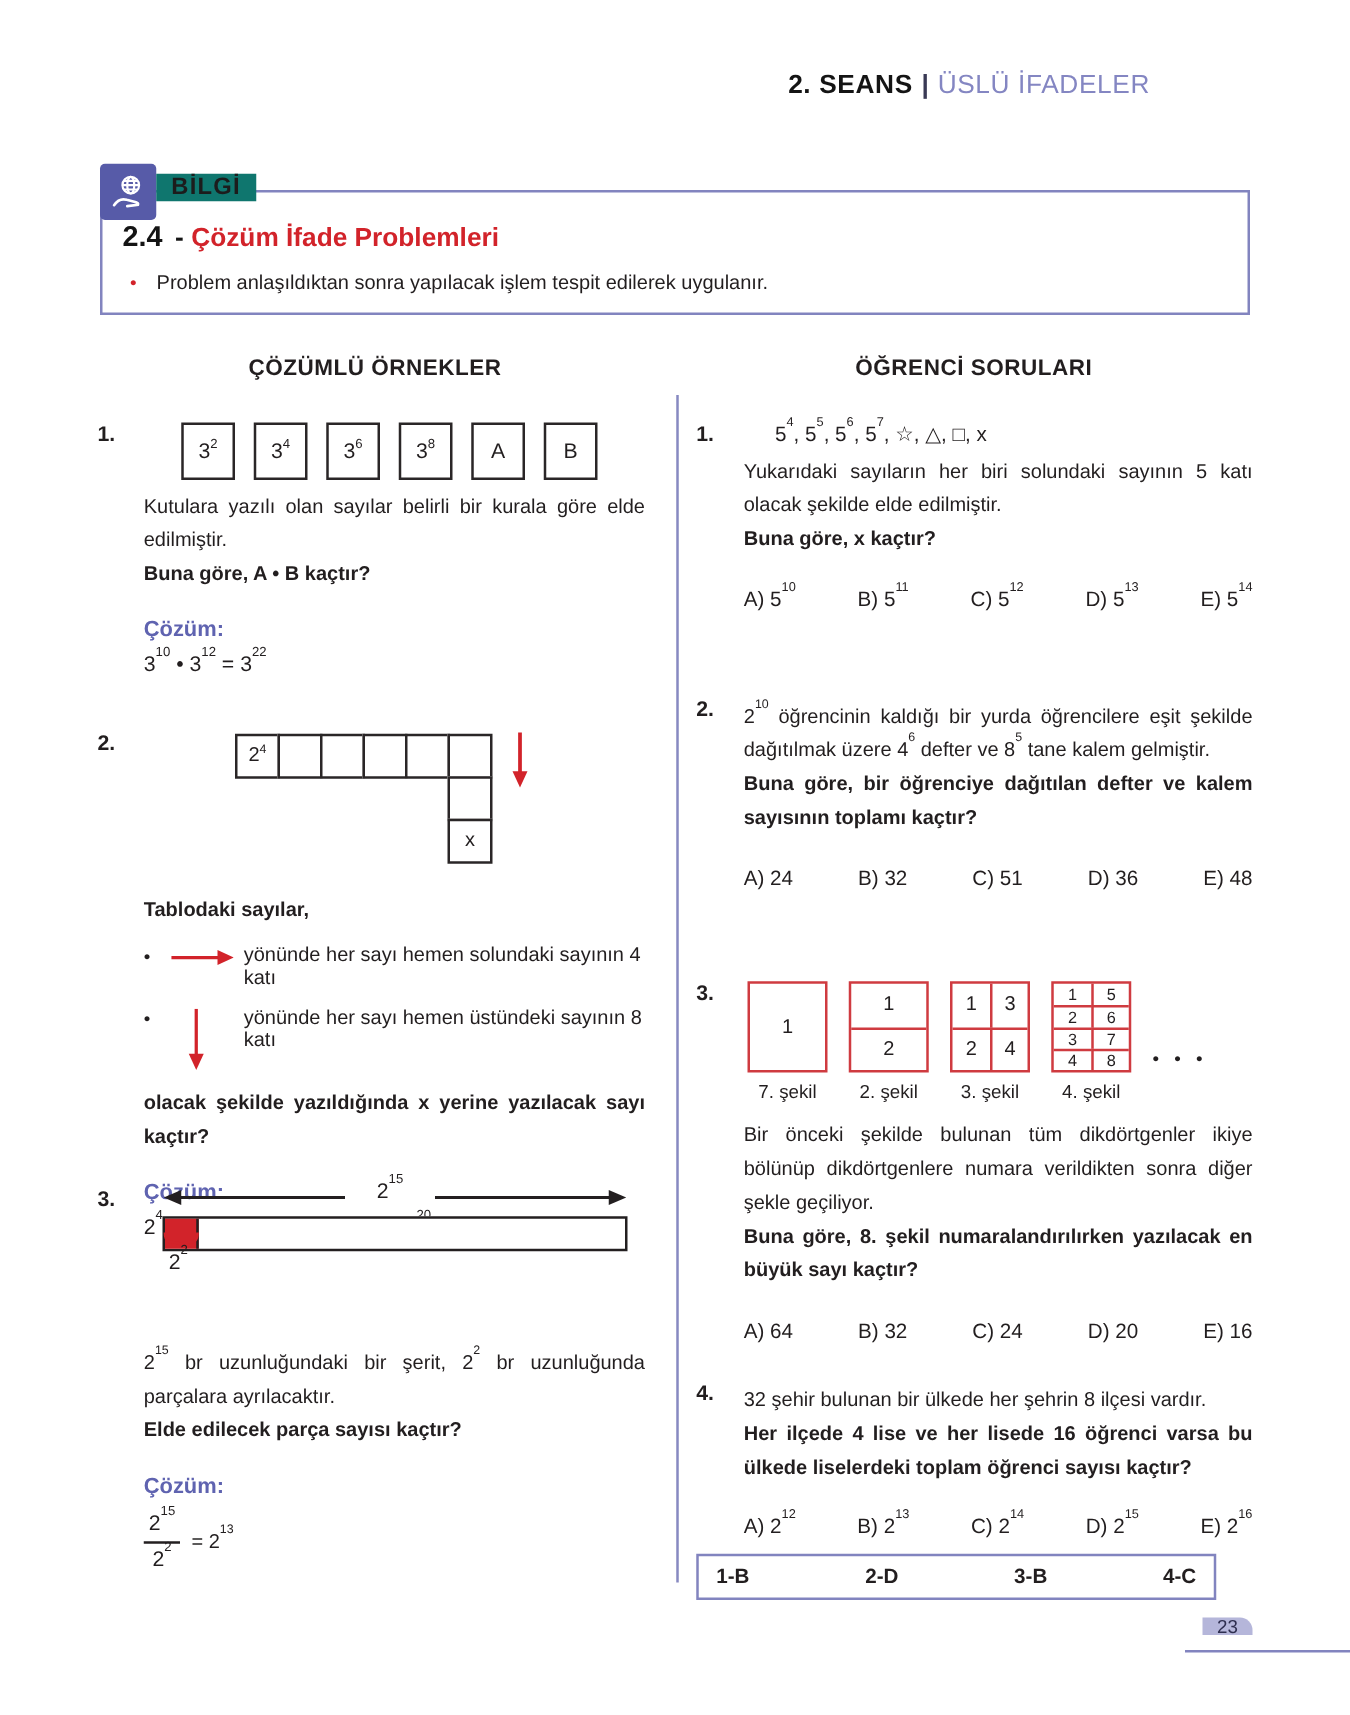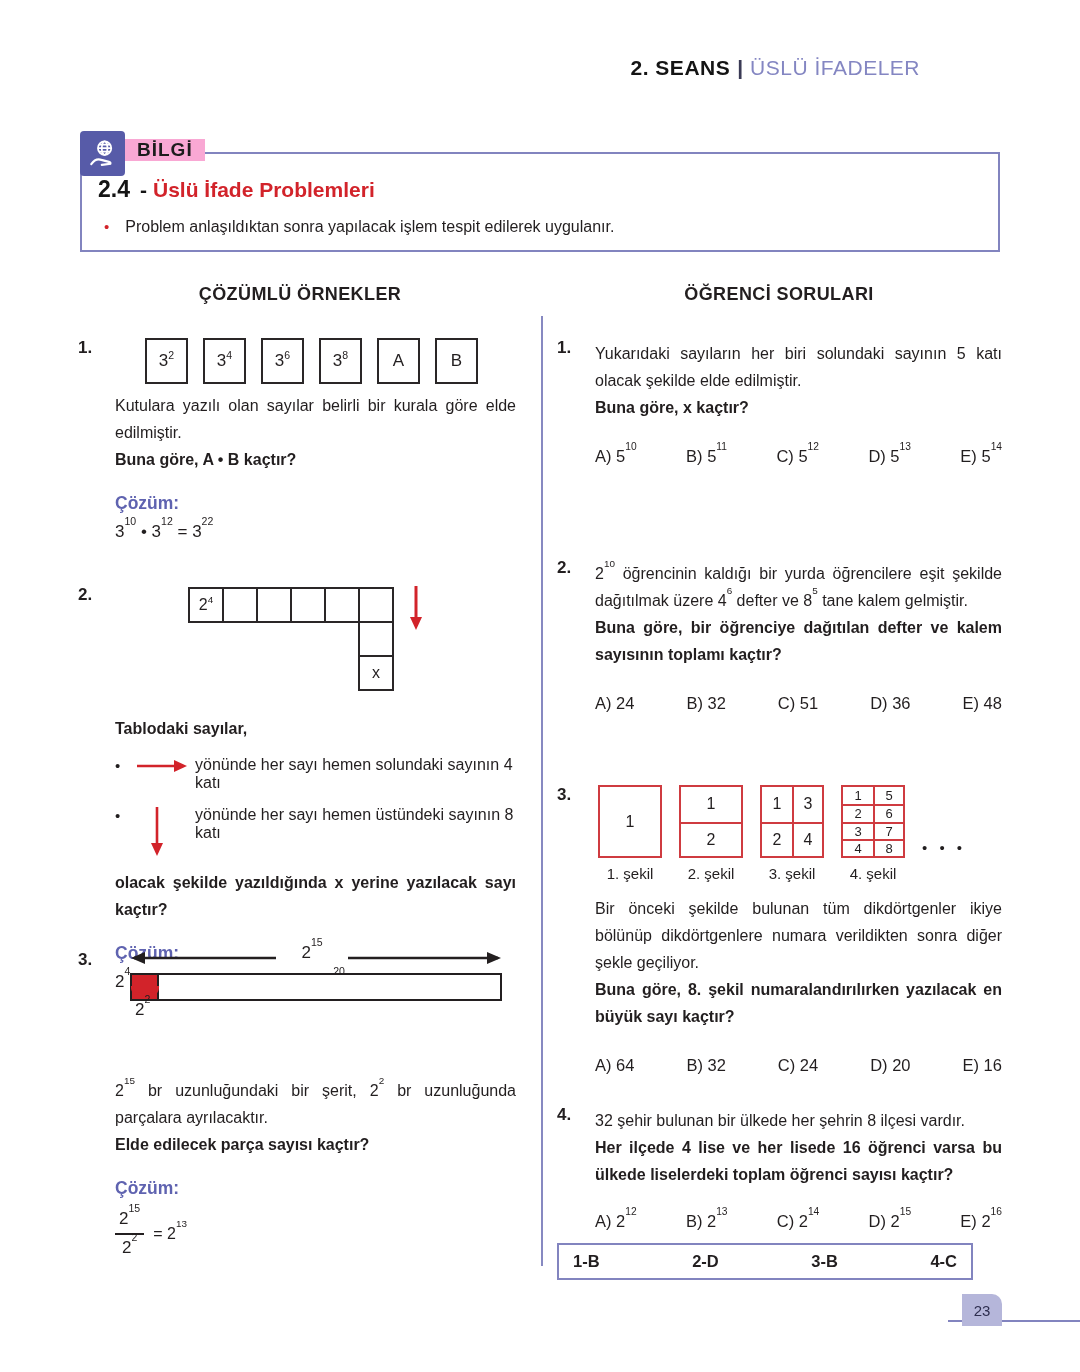--- a/index.html
+++ b/index.html
@@ -16,21 +16,21 @@
   .hdr .sess { font-weight: bold; color: #141414; letter-spacing: 0.5px; }
   .hdr .sep  { color: #3a3a55; padding: 0 7px; font-weight: bold; }
   .hdr .topic{ color: #8486c2; letter-spacing: 0.5px; }
 
   
   .bilgi { position: absolute; left: 80px; top: 152px; width: 920px; height: 100px;
            border: 2px solid #8284bf; }
   .bilgi-icon { position: absolute; left: -2px; top: -23px; width: 45px; height: 45px;
                 background: #575ba8; border-radius: 4px;
                 display: flex; align-items: center; justify-content: center; }
-  .bilgi-label { position: absolute; left: 43px; top: -15px; background: #f9a8d4;
+  .bilgi-label { position: absolute; left: 43px; top: -15px; background: #0f766e;
                  padding: 0 12px 0 12px; font-size: 19px; font-weight: bold;
                  letter-spacing: 1px; color: #1c1c1c; }
   .bilgi-title { position: absolute; left: 16px; top: 22px; font-size: 21px; }
   .bilgi-title .secno { font-weight: bold; font-size: 23px; color: #141414; }
   .bilgi-title .dash  { font-weight: bold; color: #141414; padding: 0 6px 0 10px; }
   .bilgi-title .sect  { font-weight: bold; color: #d2232a; }
   .bilgi-note { position: absolute; left: 22px; top: 64px; font-size: 16px; }
   .bilgi-note .rdot { color: #d2232a; font-size: 15px; margin-right: 16px; }
 
   
@@ -103,21 +103,21 @@
   .fig-dots { align-self: center; margin-top: 28px; font-size: 15px; letter-spacing: 4px; color: #221e1f; }
   .q3-txt { margin-top: 13px; }
 
   
   .anskey { position: absolute; left: 557px; top: 1243px; width: 416px; height: 37px;
             border: 2px solid #8284bf; display: flex; align-items: center;
             justify-content: space-between; padding: 0 14px; font-size: 16.5px; font-weight: bold; }
 
   
   .footline { position: absolute; left: 948px; top: 1320px; width: 132px; height: 2px; background: #8284bf; }
-  .pagenum { position: absolute; left: 962px; top: 1294px; width: 40px; height: 32px;
+  .pagenum { position: absolute; left: 962px; top: 1294px; width: 40px; height: 14px;
              background: #b5b6da; border-radius: 0 10px 0 0;
              display: flex; align-items: center; justify-content: center;
              font-size: 15px; color: #2e2e4f; }
 </style>
 </head>
 <body>
 
 <div class="page">
 
   <div class="hdr">
@@ -132,21 +132,21 @@
           <ellipse cx="13.2" cy="7.6" rx="2.1" ry="5.0"></ellipse>
           <line x1="8.3" y1="7.6" x2="18.1" y2="7.6"></line>
           <line x1="9.0" y1="5.0" x2="17.4" y2="5.0"></line>
           <line x1="9.0" y1="10.2" x2="17.4" y2="10.2"></line>
         </g>
         <path d="M3.2 19.6 q3.2-4.6 7.6-3.2 l5.6 1.5 q1.6 .5 1.1 1.5 l-6.4 .8" fill="none" stroke="#ffffff" stroke-width="1.6" stroke-linecap="round"></path>
       </svg>
     </div>
     <span class="bilgi-label">BİLGİ</span>
     <div class="bilgi-title">
-      <span class="secno">2.4</span><span class="dash">-</span><span class="sect">Üslü İfade Problemleri</span>
+      <span class="secno">2.4</span><span class="dash">-</span><span class="sect">Çözüm İfade Problemleri</span>
     </div>
     <div class="bilgi-note">
       <span class="rdot">•</span><span>Problem anlaşıldıktan sonra yapılacak işlem tespit edilerek uygulanır.</span>
     </div>
   </div>
 
   <div class="colhdr l">ÇÖZÜMLÜ ÖRNEKLER</div>
   <div class="colhdr r">ÖĞRENCİ SORULARI</div>
   <div class="divider"></div>
 
@@ -242,20 +242,21 @@
           <span class="den">2<sup>2</sup></span>
         </span>
         <span class="frac-rhs">= 2<sup>13</sup></span>
       </div>
     </div>
   </div>
 
   <div class="blk" style="left:557px; top:338px; width:446px;">
     <span class="no">1.</span>
     <div class="body-r">
+      <div class="mline" style="margin:0 0 6px 25px; font-size:16.5px;">5<sup>4</sup>, 5<sup>5</sup>, 5<sup>6</sup>, 5<sup>7</sup>, ☆, △, □, x</div>
       <div class="ptext">Yukarıdaki sayıların her biri solundaki sayının 5 katı olacak şekilde elde edilmiştir.</div>
       <div class="pbold">Buna göre, x kaçtır?</div>
       <div class="opts">
         <span class="opt">A) 5<sup>10</sup></span>
         <span class="opt">B) 5<sup>11</sup></span>
         <span class="opt">C) 5<sup>12</sup></span>
         <span class="opt">D) 5<sup>13</sup></span>
         <span class="opt">E) 5<sup>14</sup></span>
       </div>
     </div>
@@ -277,21 +278,21 @@
   </div>
 
   <div class="blk" style="left:557px; top:785px; width:446px;">
     <span class="no">3.</span>
     <div class="body-r">
       <div class="figs">
         <div class="fig">
           <div class="fig-box">
             <span class="fc">1</span>
           </div>
-          <div class="fig-label">1. şekil</div>
+          <div class="fig-label">7. şekil</div>
         </div>
         <div class="fig">
           <div class="fig-box fb2">
             <span class="fc">1</span>
             <span class="fc">2</span>
           </div>
           <div class="fig-label">2. şekil</div>
         </div>
         <div class="fig">
           <div class="fig-box fb3">

